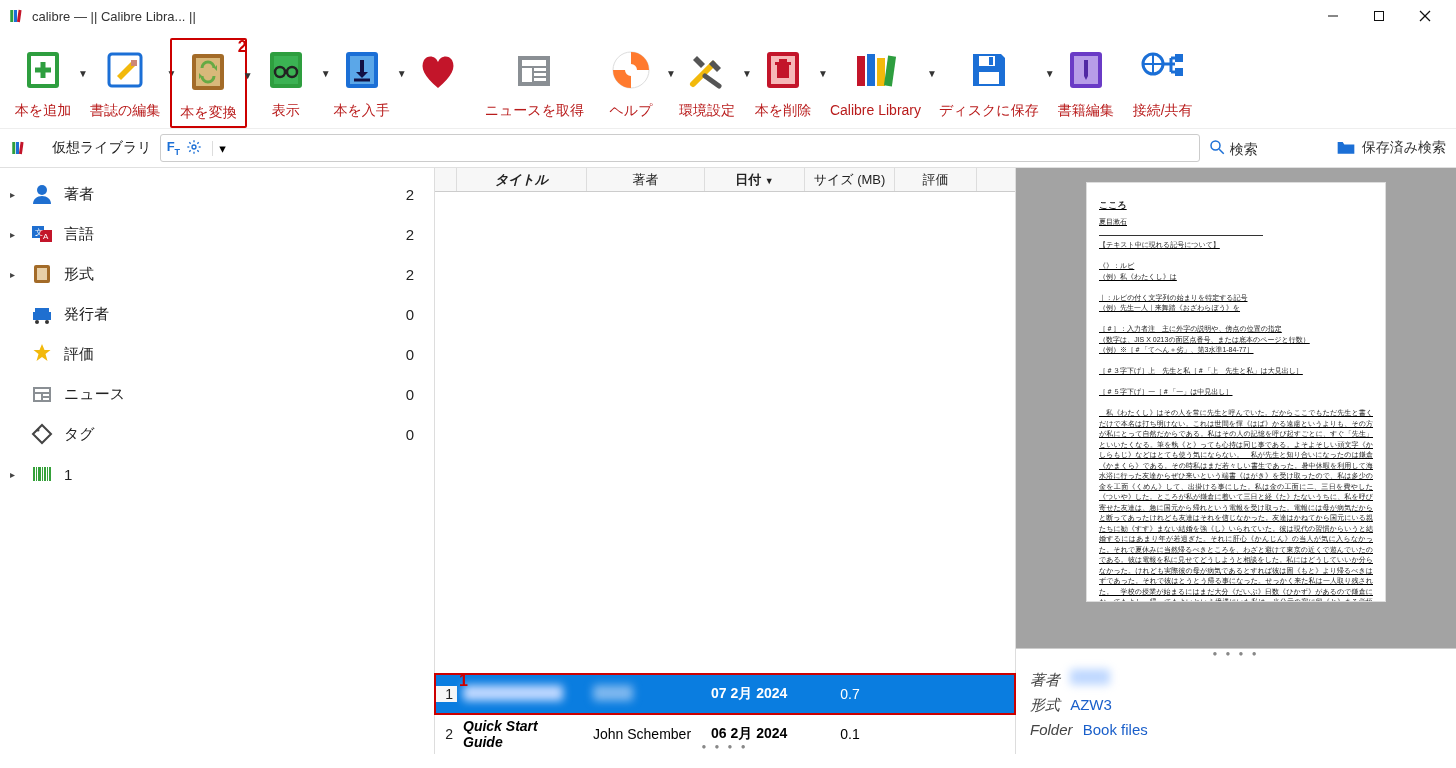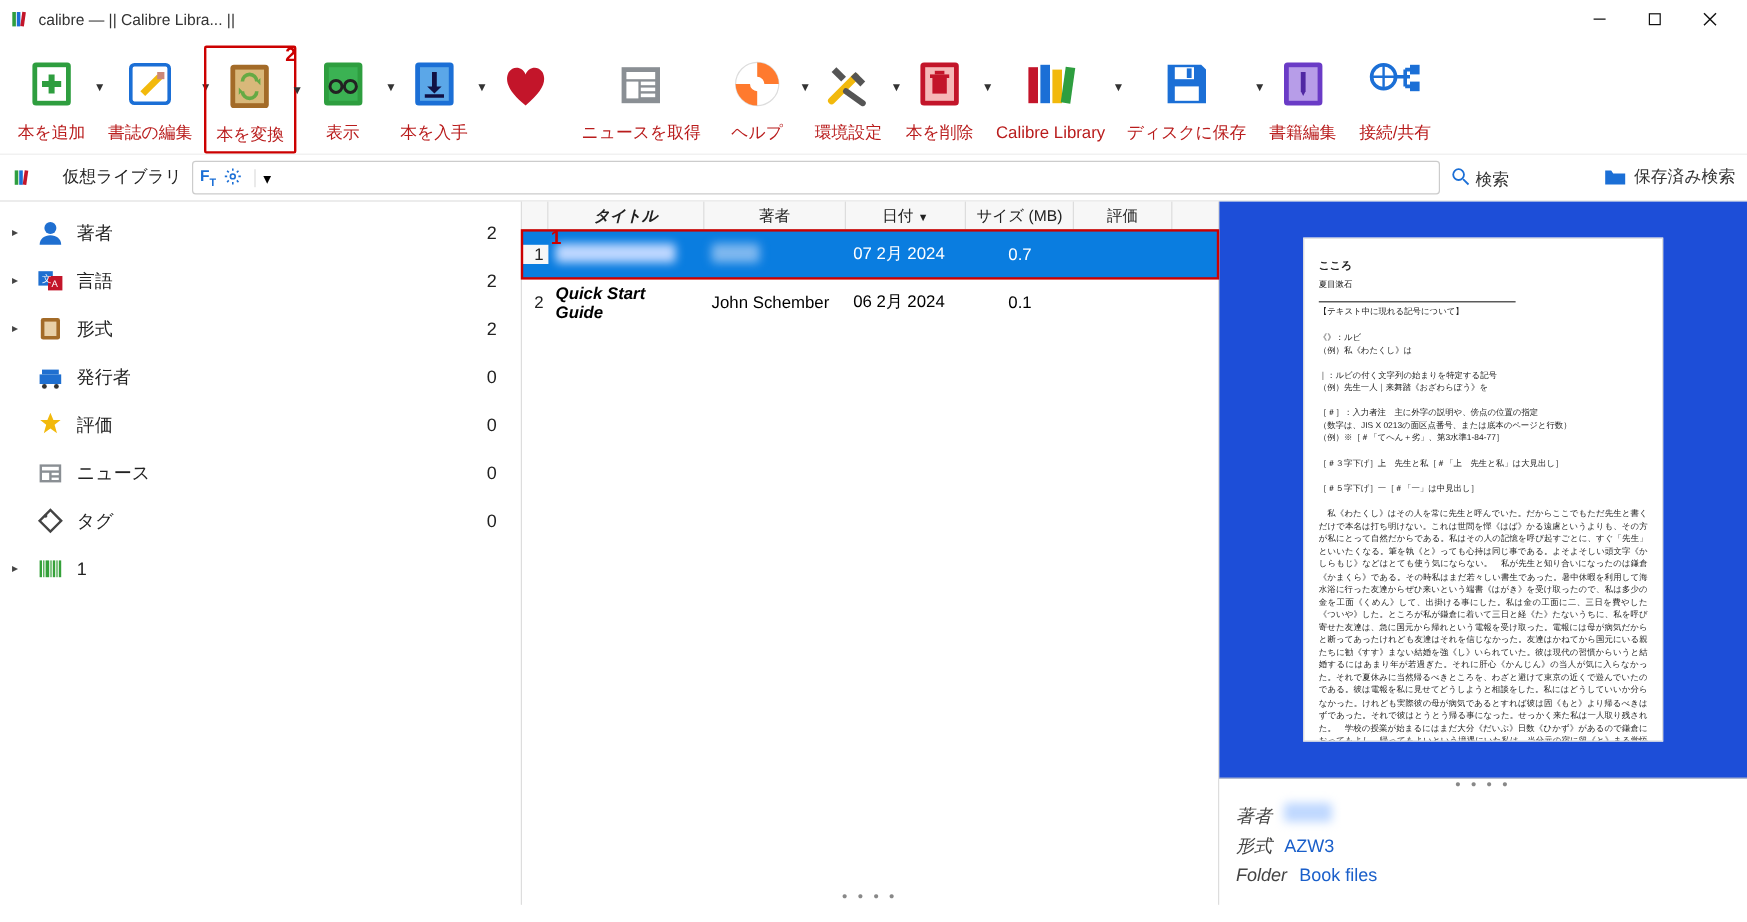--- a/index.html
+++ b/index.html
@@ -25,37 +25,37 @@
 .searchbar .ddbtn{ width:20px; display:flex; justify-content:center; border-left:1px solid #ddd; margin-left:4px;}
 .gosearch{ display:flex; align-items:flex-end; gap:4px; color:#333; font-size:14px;}
 .savedsearch{ display:flex; align-items:center; gap:6px; color:#333; font-size:14px; margin-left:auto;}
 .content { display:flex; height: calc(768px - 32px - 110px - 40px); }
 .leftpanel { width: 435px; border-right: 1px solid #ddd; padding: 6px 4px; }
 .lrow { display:flex; align-items:center; height: 40px; padding: 0 6px; gap:10px; }
 .lrow .expander { width:10px; color:#444; font-size:10px;}
 .lrow .licon { width:24px; height:24px; display:flex; align-items:center; justify-content:center;}
 .lrow .llabel { flex:1; font-size:15px; color:#222;}
 .lrow .lcount { font-size:15px; color:#222; padding-right:10px;}
-.centerpanel { flex:1; display:flex; flex-direction:column; border-right:1px solid #ddd; position:relative;}
+.centerpanel { flex:1; display:flex; flex-direction:column; border-right:1px solid #ddd; position:relative;justify-content:space-between;}
 .thead { display:flex; background:#f7f7f7; border-bottom:1px solid #ccc; height:24px; font-size:13px;}
 .thead div { border-right:1px solid #ddd; padding:3px 6px; text-align:center; color:#222; }
 .c-num{width:22px; text-align:right;}
 .c-title{width:130px; font-style:italic; font-weight:600;}
 .c-author{width:118px;}
-.c-date{width:100px;}
+.c-date{width:100px;font-weight:bold;}
 .c-size{width:90px;}
 .c-rating{width:82px;}
 .trow{ display:flex; height:40px; align-items:center; font-size:14px;}
 .trow .c-num{padding-right:4px; color:#222;}
 .trow div{ padding: 0 6px;}
 .trow.sel { background:#0a7de0; color:#fff; outline:2px solid #c00; outline-offset:-1px; position:relative;}
 .trow.sel .c-num{ background:#f7f7f7; color:#222;}
 .redmark1{position:absolute; left:18px; top:-2px; color:#c00; font-weight:bold; font-size:16px; z-index:5;}
 .rightpanel { width:440px; display:flex; flex-direction:column;}
-.preview { flex:1; background:#1d4ed8; border-bottom:1px solid #ccc; display:flex; align-items:center; justify-content:center; padding:14px;}
+.preview { flex:1; background:#a3a3a3; border-bottom:1px solid #ccc; display:flex; align-items:flex-start; justify-content:center; padding:14px;text-decoration:underline;}
 .previewpage { width: 300px; height:420px; background:#fff; border:1px solid #ddd; padding:16px 12px; font-size:7px; line-height:1.5; color:#222; overflow:hidden;}
 .previewpage h4{font-size:9px; margin-bottom:4px;}
 .meta { padding: 10px 14px; font-size:15px;}
 .meta .mrow{ margin-bottom:6px;}
 .meta .mlabel{ font-style:italic; color:#444; margin-right:6px;}
 .meta a{ color:#1a5fca; text-decoration:none;}
 .blur{ filter: blur(4px); background:#bfd8ff; border-radius:3px; display:inline-block; min-width:40px; height:16px;}
 .dragdots{ text-align:center; color:#888; letter-spacing:3px; font-size:8px; height:10px;}
 </style>
 </head>

